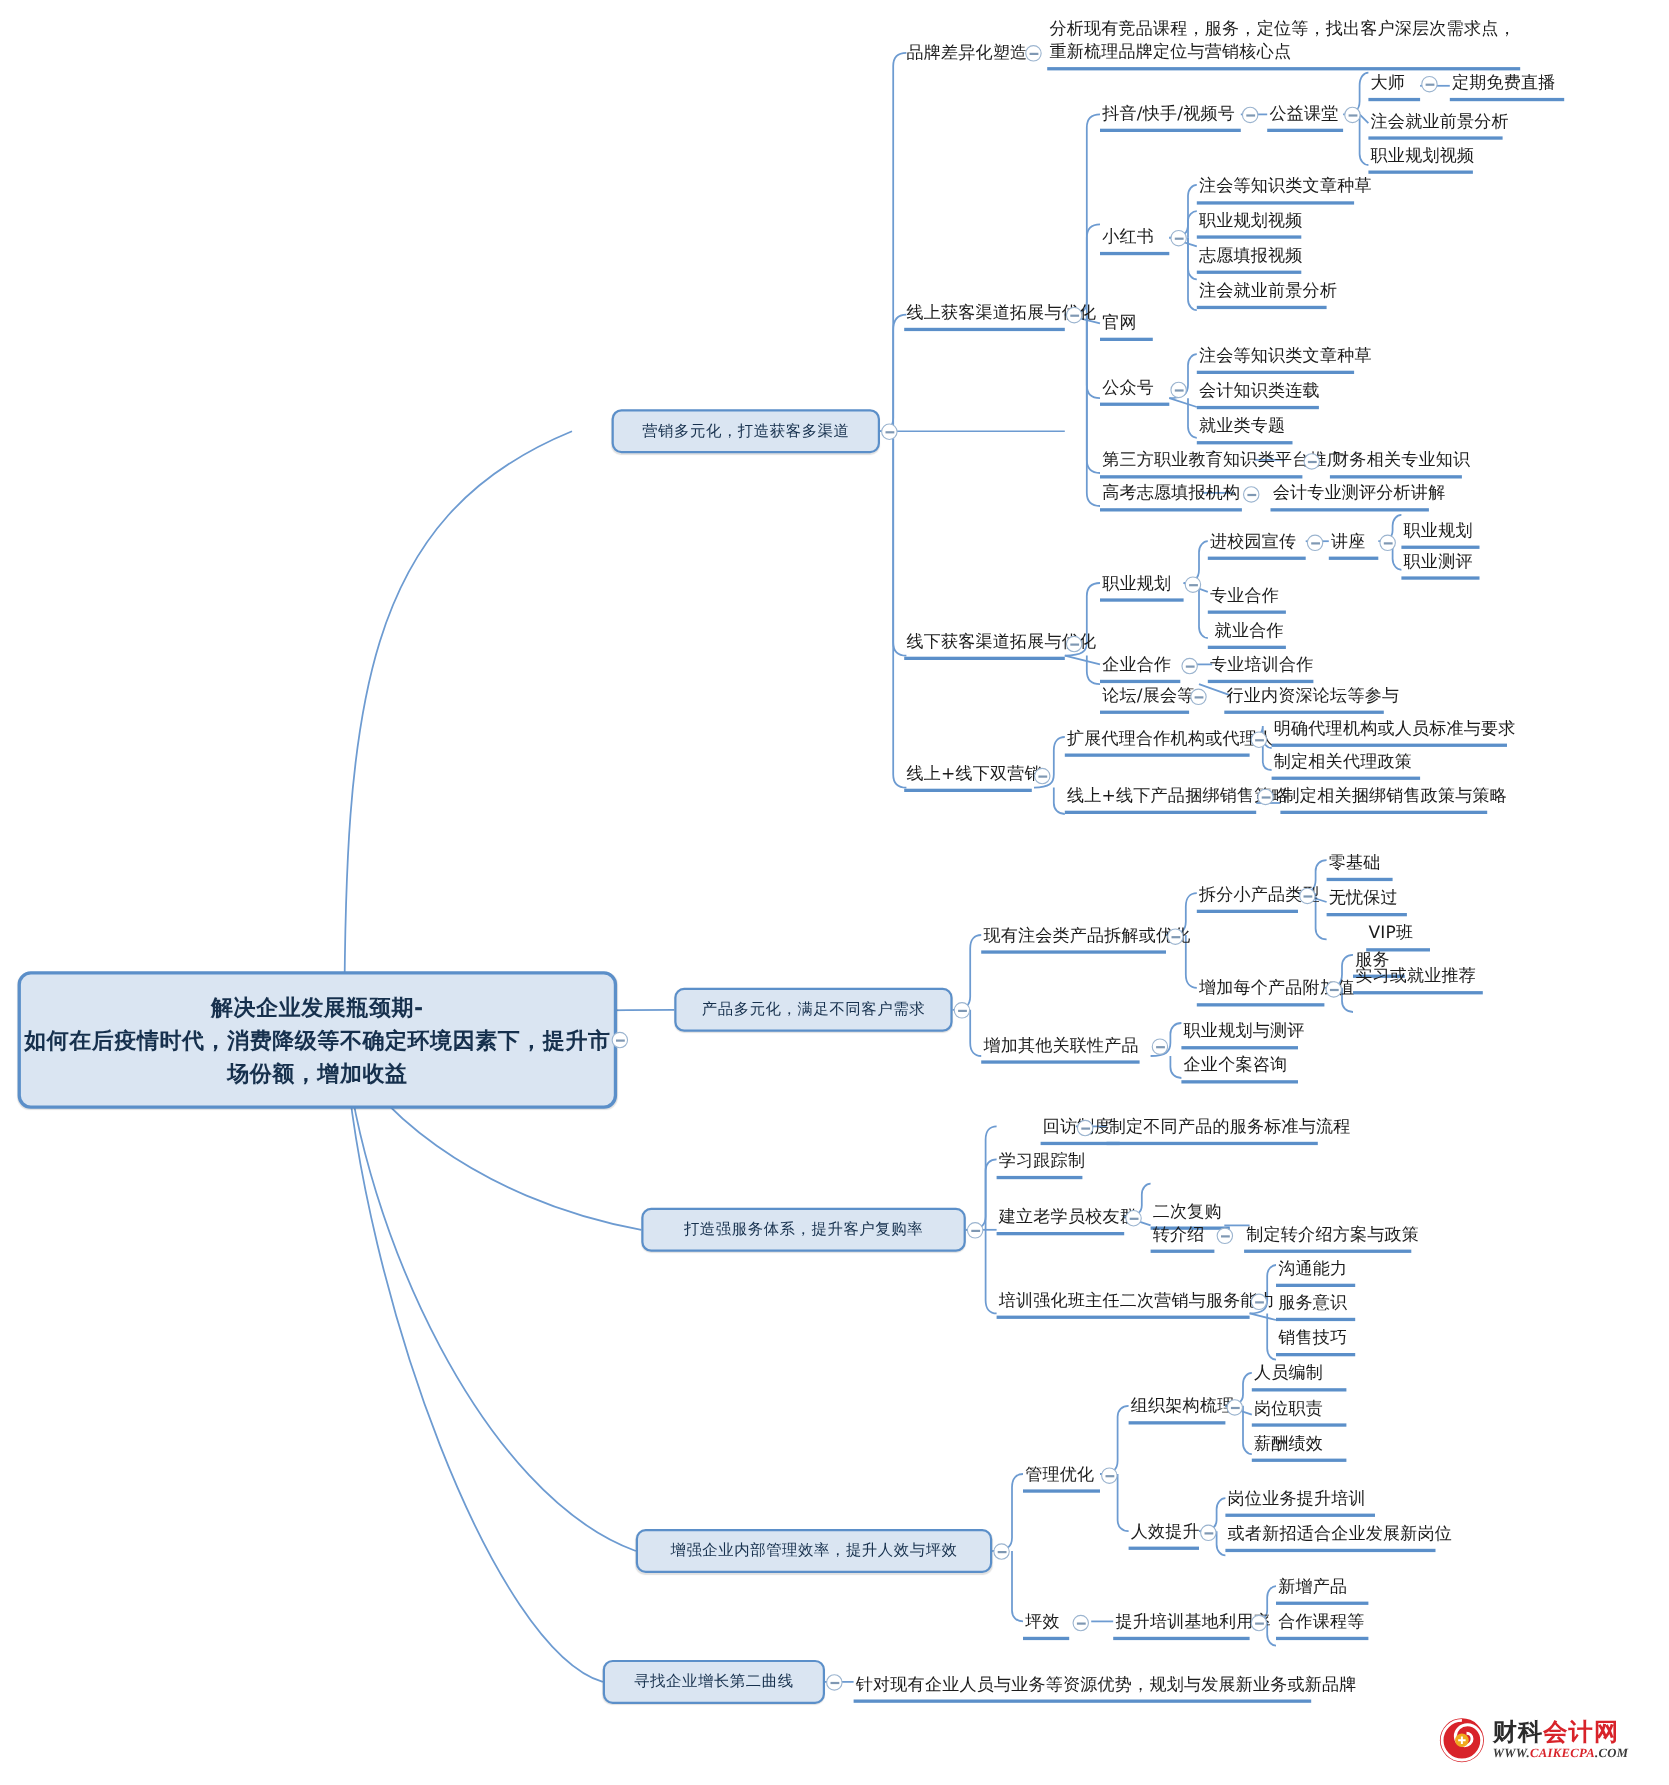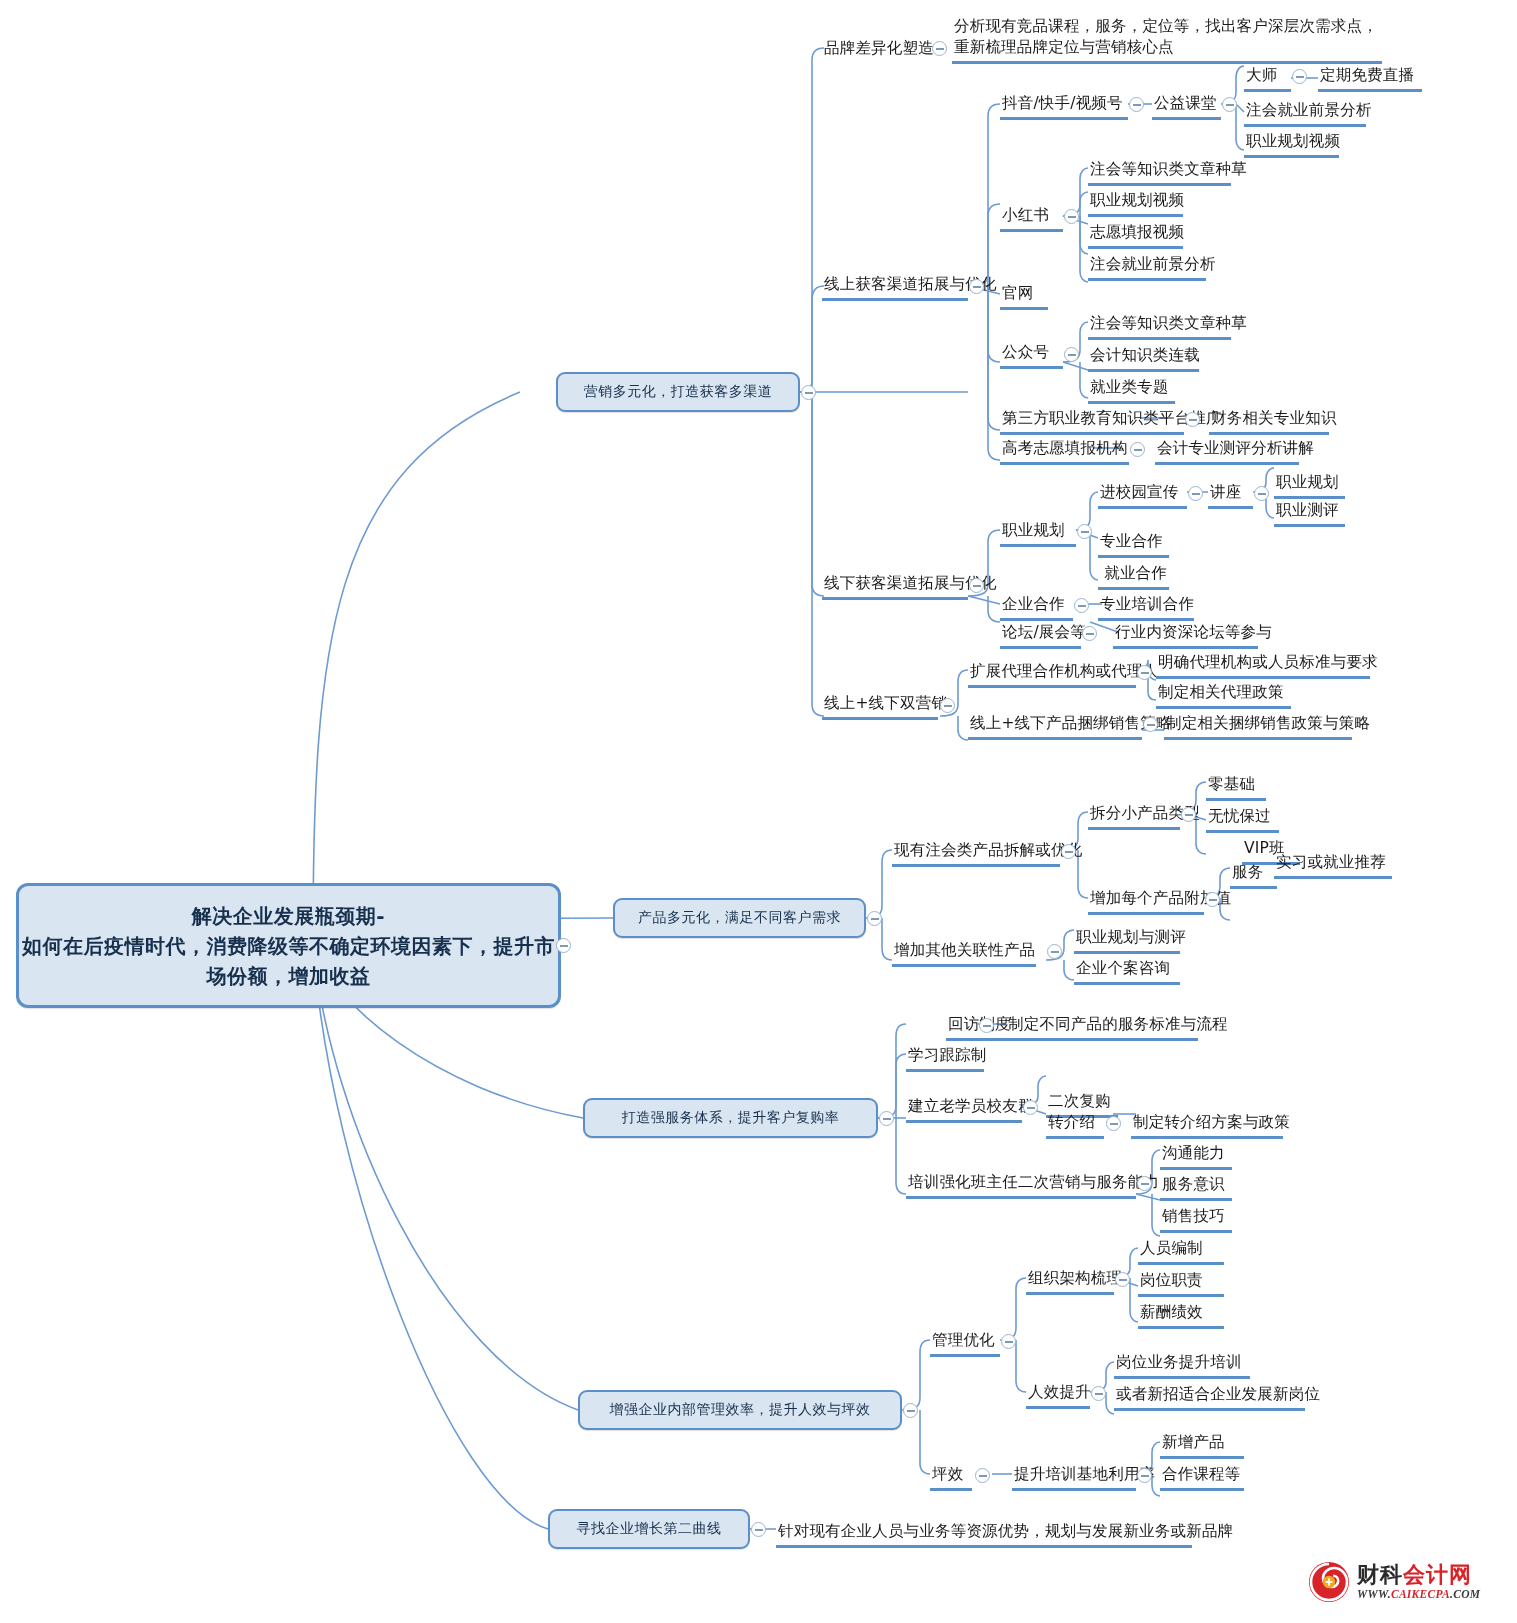--- a/index.html
+++ b/index.html
@@ -405,21 +405,21 @@
     <span>VIP班</span>
   </div>
 
   <div class="node" style="left:1088px;top:888px;width:116px;">
     <span>增加每个产品附加值</span>
   </div>
   <div class="toggle" style="left:1205px;top:892px;"></div>
   <div class="node" style="left:1230px;top:862px;width:47px;">
     <span>服务</span>
   </div>
-  <div class="node" style="left:1230px;top:852px;width:118px;margin-left:44px;">
+  <div class="node" style="left:1230px;top:877px;width:118px;">
     <span>实习或就业推荐</span>
   </div>
 
   <div class="node" style="left:892px;top:940px;width:144px;">
     <span>增加其他关联性产品</span>
   </div>
   <div class="toggle" style="left:1047px;top:944px;"></div>
   <div class="node" style="left:1074px;top:927px;width:106px;">
     <span>职业规划与测评</span>
   </div>

